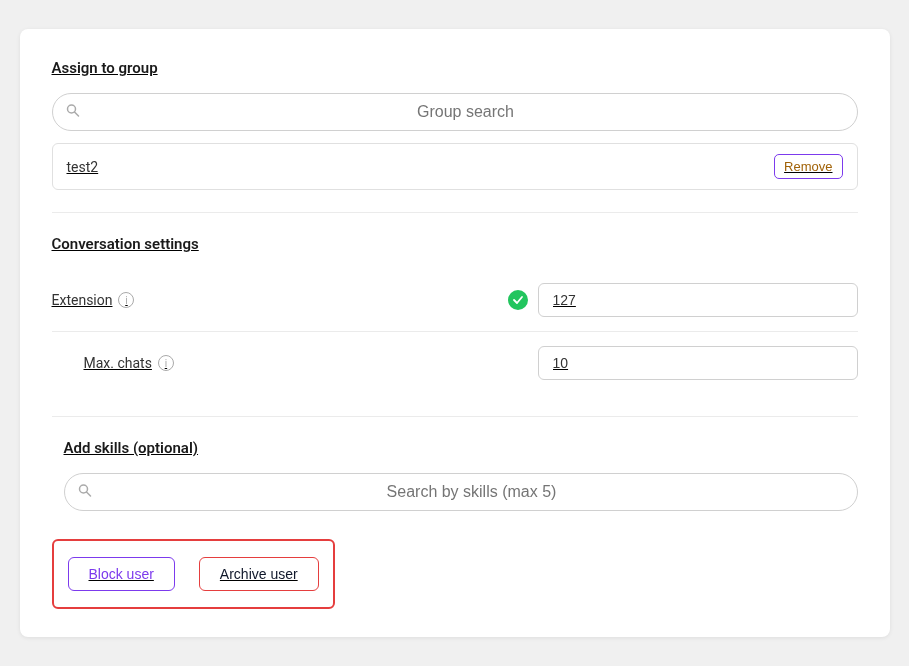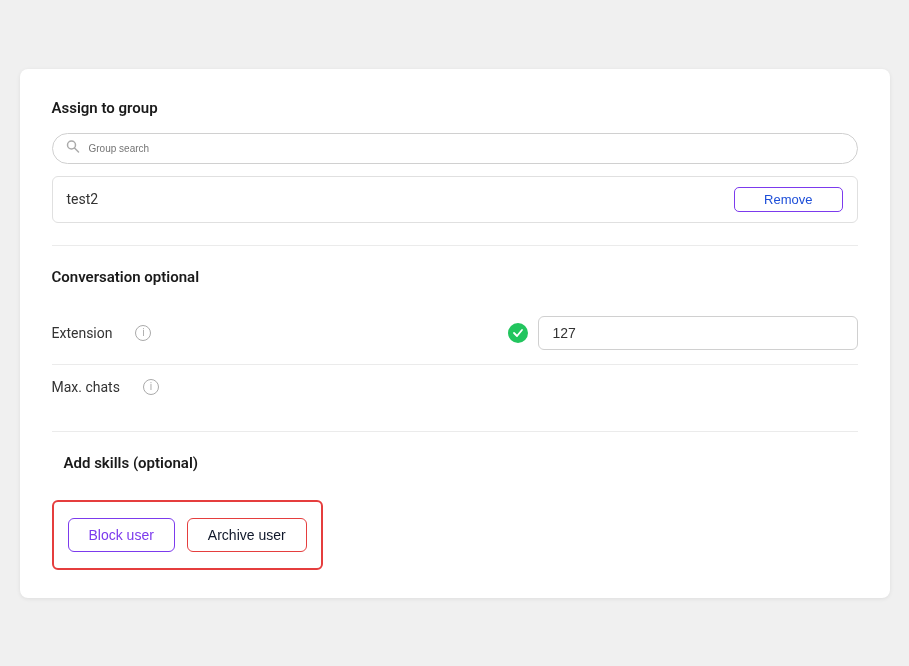--- a/index.html
+++ b/index.html
@@ -25,20 +25,21 @@
       justify-content: center;
       align-items: center;
     }
 
     .card {
       background: #ffffff;
       border-radius: 8px;
       width: 870px;
       padding: 30px 32px 28px 32px;
       box-shadow: 0 1px 4px rgba(0,0,0,0.08);
+      text-decoration: underline;
     }
 
     .section-title {
       font-size: 15px;
       font-weight: 600;
       color: #1a1a1a;
       margin-bottom: 16px;
     }
 
     .search-container {
@@ -53,73 +54,75 @@
       transform: translateY(-50%);
       color: #aaa;
       font-size: 14px;
     }
 
     .search-input {
       width: 100%;
       padding: 9px 14px 9px 36px;
       border: 1px solid #d0d0d0;
       border-radius: 20px;
-      font-size: 10px;
+      font-size: 16px;
       color: #0f766e;
       outline: none;
       background: #fff;
+      text-align: center;
     }
 
     .group-item {
       display: flex;
       align-items: center;
       justify-content: space-between;
       padding: 10px 14px;
       border: 1px solid #e0e0e0;
       border-radius: 6px;
       margin-bottom: 4px;
     }
 
     .group-item-name {
       font-size: 14px;
       color: #333;
     }
 
     .remove-btn {
-      padding: 4px 29px;
+      padding: 4px 9px;
       border: 1px solid #7c3aed;
       border-radius: 5px;
       background: #fff;
-      color: #1d4ed8;
+      color: #a16207;
       font-size: 13px;
       cursor: pointer;
     }
 
     .divider {
       height: 1px;
       background: #ebebeb;
       margin: 22px 0;
     }
 
     .field-row {
       display: flex;
       align-items: center;
       justify-content: space-between;
       padding: 14px 0;
       border-bottom: 1px solid #ebebeb;
     }
 
     .field-row:last-of-type {
       border-bottom: none;
+      margin-left: 32px;
     }
 
     .field-label {
       display: flex;
       align-items: center;
-      gap: 23px;
+      gap: 6px;
       font-size: 14px;
       color: #333;
     }
 
     .info-icon {
       width: 16px;
       height: 16px;
       border-radius: 50%;
       border: 1.5px solid #aaa;
       display: inline-flex;
@@ -164,21 +167,21 @@
     }
 
     .skills-section {
       margin-top: 4px;
       margin-left: 12px;
     }
 
     .bottom-actions {
       display: flex;
       align-items: center;
-      gap: 12px;
+      gap: 24px;
       margin-top: 28px;
       padding: 16px 14px;
       border: 2px solid #e53e3e;
       border-radius: 6px;
       width: fit-content;
     }
 
     .block-btn {
       padding: 8px 20px;
       border: 1.5px solid #7c3aed;
@@ -222,21 +225,21 @@
 
       <div class="group-item">
         <span class="group-item-name">test2</span>
         <button class="remove-btn">Remove</button>
       </div>
     </div>
 
     <div class="divider"></div>
 
     <div class="conversation-settings-section">
-      <div class="section-title">Conversation optional</div>
+      <div class="section-title">Conversation settings</div>
 
       <div class="field-row">
         <div class="field-label">
           <span>Extension</span>
           <span class="info-icon">
             <span>i</span>
           </span>
         </div>
         <div class="field-input-wrap">
           <div class="check-icon">
@@ -248,28 +251,40 @@
         </div>
       </div>
 
       <div class="field-row">
         <div class="field-label">
           <span>Max. chats</span>
           <span class="info-icon">
             <span>i</span>
           </span>
         </div>
+        <div class="field-input-wrap">
+          <input class="field-input" type="text" value="10" style="">
+        </div>
       </div>
     </div>
 
     <div class="divider"></div>
 
     <div class="skills-section">
       <div class="section-title">Add skills (optional)</div>
 
+      <div class="search-container">
+        <span class="search-icon-wrap">
+          <svg width="14" height="14" viewBox="0 0 14 14" fill="none">
+            <circle cx="5.5" cy="5.5" r="4" stroke="#aaa" stroke-width="1.5"></circle>
+            <line x1="8.5" y1="8.5" x2="12.5" y2="12.5" stroke="#aaa" stroke-width="1.5" stroke-linecap="round"></line>
+          </svg>
+        </span>
+        <input class="search-input" type="text" placeholder="Search by skills (max 5)" style="">
+      </div>
     </div>
 
     <div class="bottom-actions">
       <button class="block-btn">Block user</button>
       <button class="archive-btn">Archive user</button>
     </div>
 
   </div>
 </div>
 

